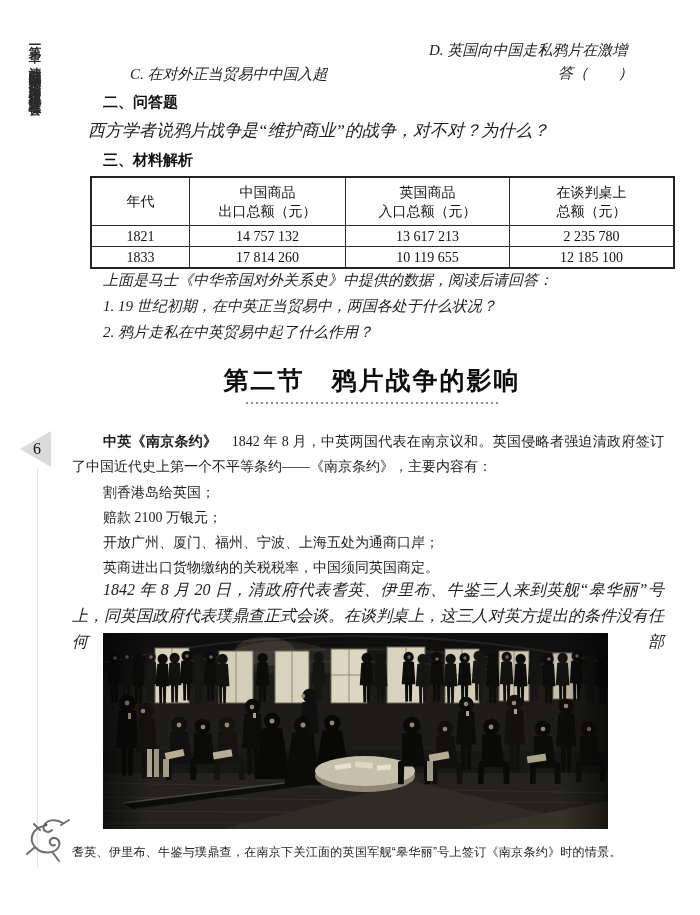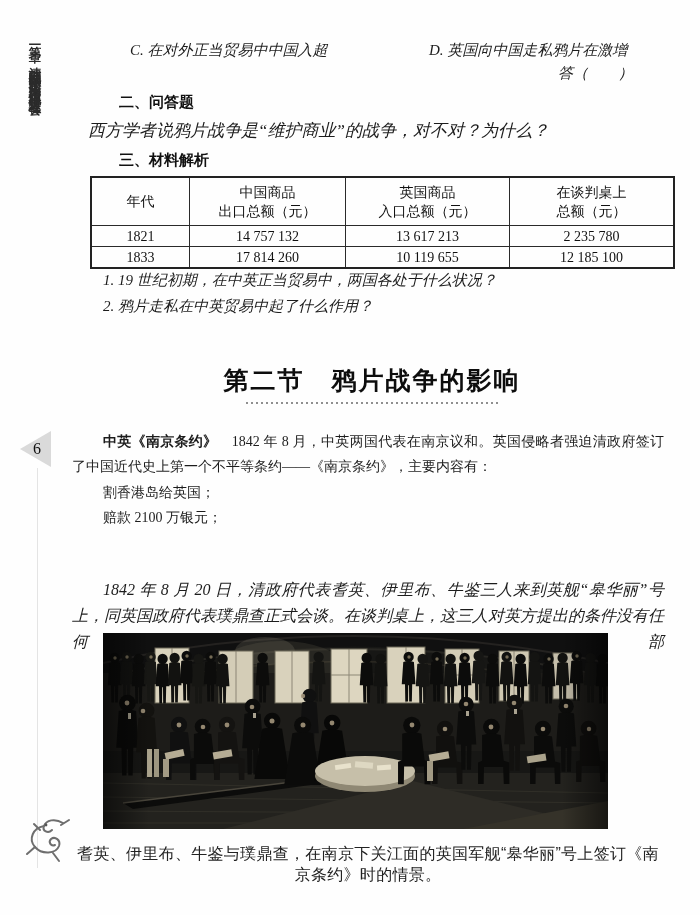--- a/index.html
+++ b/index.html
@@ -18,24 +18,24 @@
   .pg-badge{position:absolute;left:20px;top:431px;width:0;height:0;
     border-top:18px solid transparent;border-bottom:18px solid transparent;
     border-right:31px solid #dadada;}
   .pg-num{position:absolute;left:33px;top:440px;font-size:16px;color:#111;
     font-family:"Liberation Serif", serif;}
   .margin-rule{position:absolute;left:37px;top:468px;width:1px;height:400px;background:#e4e4e4;}
   .dragon{position:absolute;left:23px;top:816px;}
   
   .kai{font-style:italic;}
   .opt{position:absolute;top:41px;font-size:15px;}
-  .opt-c{left:130px;}
+  .opt-c{left:130px;margin-top:24px;}
   .opt-d{left:429px;}
   .answer-blank{position:absolute;top:64px;left:558px;font-size:15px;}
-  .ex-heading{position:absolute;left:119px;font-family:"Liberation Sans", sans-serif;
+  .ex-heading{position:absolute;left:103px;font-family:"Liberation Sans", sans-serif;
     font-weight:700;font-size:15px;color:#111;}
   .h-qa{top:93px;}
   .h-mat{top:151px;}
   .qa-question{position:absolute;left:88px;top:119px;font-size:17px;}
   
   .trade-table{position:absolute;left:90px;top:176px;width:585px;
     border-collapse:collapse;font-size:14px;color:#111;}
   .trade-table td,.trade-table th{border:1px solid #2a2a2a;text-align:center;
     font-weight:400;padding:0;line-height:19px;}
   .trade-table{border:2px solid #222;}
@@ -55,22 +55,22 @@
   
   .treaty{position:absolute;left:72px;top:429px;width:592px;font-size:14px;
     line-height:25.3px;text-align:justify;}
   .treaty .lead{font-family:"Liberation Sans", sans-serif;font-weight:700;}
   .indent{text-indent:31px;}
   .term{padding-left:31px;}
   .negotiation{position:absolute;left:72px;top:577px;width:592px;font-size:16px;
     line-height:26px;text-align:justify;text-align-last:justify;text-indent:31px;}
   
   .photo{position:absolute;left:103px;top:633px;width:505px;height:196px;background:#171715;}
-  .caption{position:absolute;left:72px;top:844px;width:592px;text-align:center;
-    font-family:"Liberation Sans", sans-serif;font-size:16px;color:#222;letter-spacing:.3px;}
+  .caption{position:absolute;left:72px;top:844px;width:592px;text-align:left;
+    font-family:"Liberation Sans", sans-serif;font-size:12px;color:#222;letter-spacing:.3px;}
 </style>
 </head>
 <body>
 
 <div class="page">
 
   <div class="chapter-vert">第一章　清朝晚期中国开始沦为半殖民地半封建社会</div>
   <div class="pg-badge"></div>
   <div class="pg-num">6</div>
   <div class="margin-rule"></div>
@@ -121,33 +121,36 @@
     <tr>
       <td>1833</td>
       <td>17 814 260</td>
       <td>10 119 655</td>
       <td>12 185 100</td>
     </tr>
   </tbody>
     </table>
 
   <div class="material kai">
+    <div>上面是马士《中华帝国对外关系史》中提供的数据，阅读后请回答：</div>
     <div>1. 19 世纪初期，在中英正当贸易中，两国各处于什么状况？</div>
     <div>2. 鸦片走私在中英贸易中起了什么作用？</div>
   </div>
 
   <div class="sec-title-wrap">
     <span class="sec-title">第二节　鸦片战争的影响</span>
     <div class="sec-underline"></div>
   </div>
 
   <div class="treaty">
     <div class="indent"><span class="lead">中英《南京条约》</span><span>　1842 年 8 月，中英两国代表在南京议和。英国侵略者强迫清政府签订了中国近代史上第一个不平等条约——《南京条约》，主要内容有：</span></div>
     <div class="term">割香港岛给英国；</div>
     <div class="term">赔款 2100 万银元；</div>
+    <div class="term">开放广州、厦门、福州、宁波、上海五处为通商口岸；</div>
+    <div class="term">英商进出口货物缴纳的关税税率，中国须同英国商定。</div>
   </div>
 
   <div class="negotiation kai">1842 年 8 月 20 日，清政府代表耆英、伊里布、牛鉴三人来到英舰“皋华丽”号上，同英国政府代表璞鼎查正式会谈。在谈判桌上，这三人对英方提出的条件没有任何异议，全部</div>
 
   <div class="photo">
     <svg width="505" height="196" viewBox="0 0 505 196" preserveAspectRatio="none">
       <defs>
         <symbol id="fs" overflow="visible">
           <circle cx="4" cy="2.6" r="2.7"></circle>
           <path d="M1.2,5.2 Q4,4.2 6.8,5.2 L7.6,17 L5.9,17 L5.7,26 L4.3,26 L4.2,17.5 L3.8,17.5 L3.7,26 L2.3,26 L2.1,17 L0.4,17 Z"></path>

